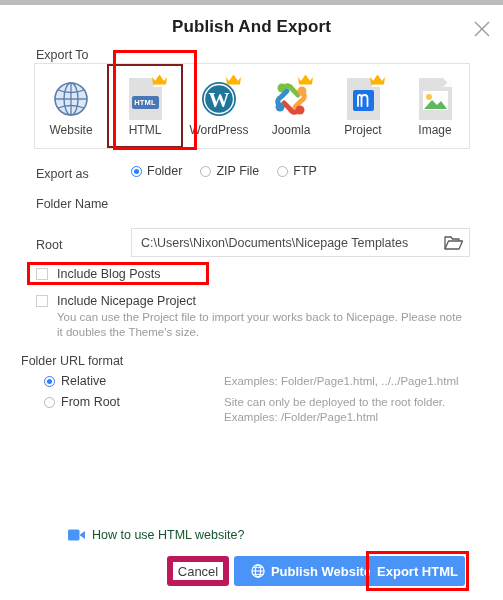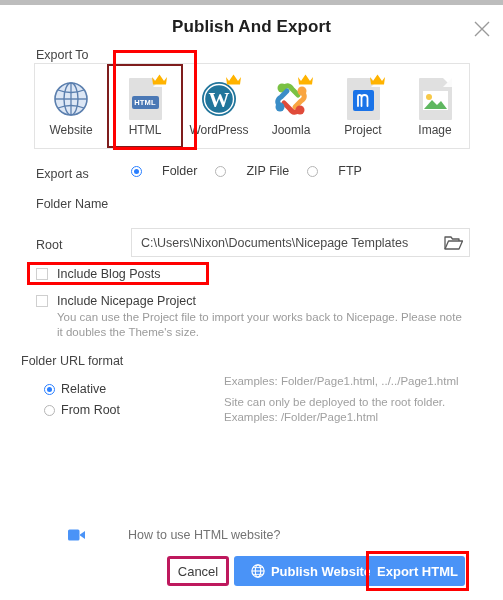--- a/index.html
+++ b/index.html
@@ -159,21 +159,21 @@
     display: flex;
     align-items: center;
     gap: 5px;
   }
   #export-as-radios { left: 131px; top: 164px; }
   .radio-opt {
     display: flex;
     align-items: center;
     cursor: pointer;
     margin-right: 13px;
-    gap: 20px;
+    gap: 5px;
     text-align: right;
   }
   .radio {
     width: 11px;
     height: 11px;
     border-radius: 50%;
     border: 1px solid #b5b5b5;
     background: #fff;
     box-sizing: border-box;
     position: relative;
@@ -255,21 +255,20 @@
   }
 
   #url-format-label { left: 21px; top: 354px; font-size: 12.5px; }
 
   .url-opt {
     position: absolute;
     display: flex;
     align-items: center;
     gap: 6px;
     cursor: pointer;
-    margin-top: 8px;
   }
   #url-relative { left: 44px; top: 374px; }
   #url-fromroot { left: 44px; top: 395px; }
   .url-opt span { font-size: 12.5px; color: #3c3c3c; }
 
   .example {
     position: absolute;
     left: 224px;
     font-size: 11.5px;
     color: #a0a0a0;
@@ -284,23 +283,22 @@
     position: absolute;
     left: 68px;
     top: 528px;
     display: flex;
     align-items: center;
     gap: 7px;
     cursor: pointer;
   }
   #howto span {
     font-size: 12.5px;
-    color: #737373;
+    color: #14532d;
     white-space: nowrap;
-    margin-left: 36px;
   }
   .vidicon {
     width: 17px;
     height: 12px;
     flex: none;
   }
   .btn {
     position: absolute;
     height: 30px;
     box-sizing: border-box;
@@ -309,21 +307,21 @@
     justify-content: center;
     font-size: 13px;
     cursor: pointer;
     border-radius: 3px;
     white-space: nowrap;
   }
   #btn-cancel {
     left: 167px;
     top: 556px;
     width: 62px;
-    border: 3px solid #be185d;
+    border: 6px solid #be185d;
     background: #fff;
     color: #3c3c3c;
   }
   #btn-publish {
     left: 234px;
     top: 556px;
     width: 154px;
     background: #4a93f7;
     color: #fff;
     font-weight: bold;

